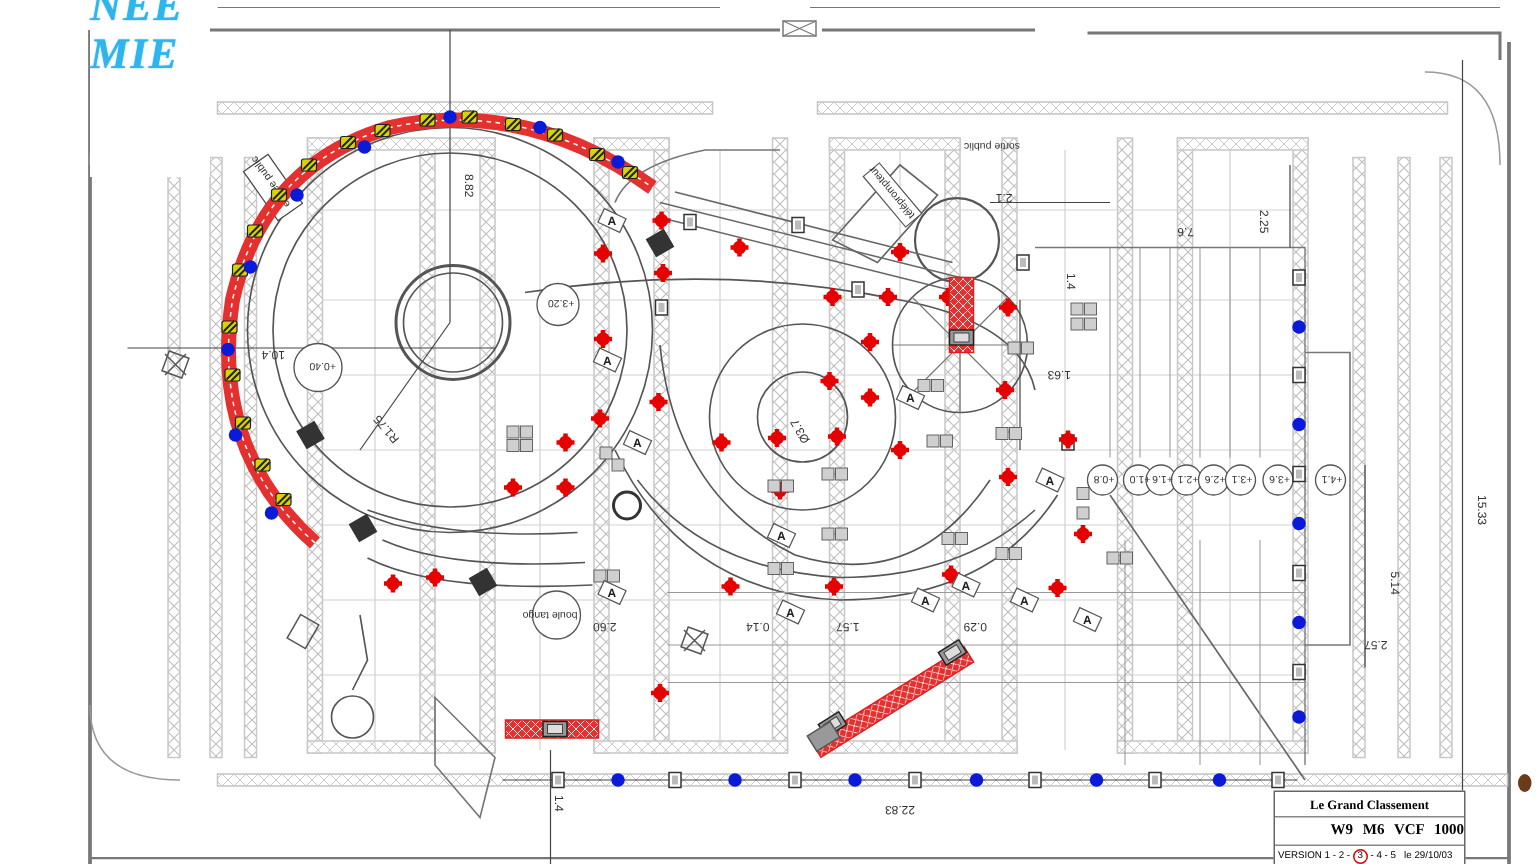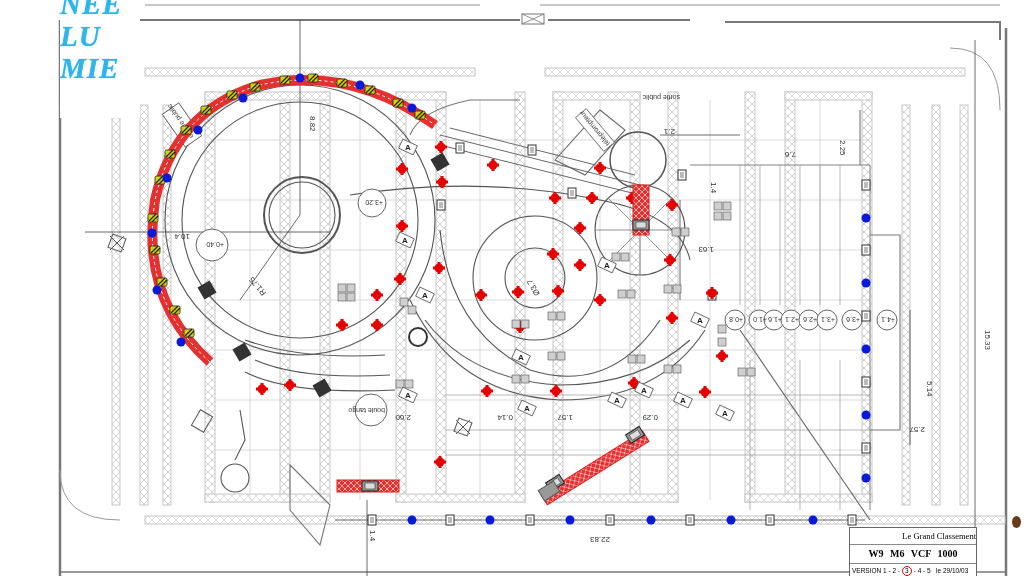--- a/index.html
+++ b/index.html
@@ -1,22 +1,22 @@
 <!DOCTYPE html>
 <html><head>
 <meta charset="utf-8">
 <style>
   html,body{margin:0;padding:0;background:#ffffff;}
   body{width:1024px;height:576px;overflow:hidden;position:relative;font-family:"Liberation Sans",sans-serif;}
   #plan{position:absolute;left:0;top:0;width:1024px;height:576px;}
   .brand{position:absolute;left:60px;top:-12px;width:80px;height:130px;background:#fff;z-index:2;}
   .brand div{font-family:"Liberation Serif",serif;font-style:italic;font-weight:bold;color:#2fb4ee;font-size:29px;line-height:32px;letter-spacing:1px;text-shadow:0 0 1px #2fb4ee;}
   .titleblock{position:absolute;left:849px;top:527px;width:126px;height:52px;background:#fff;border:1px solid #666;z-index:2;font-family:"Liberation Serif",serif;}
-  .tb-row1{height:16px;border-bottom:1px solid #888;text-align:right;font-weight:normal;font-size:8.5px;line-height:16px;}
-  .tb-row2{height:18px;border-bottom:1px solid #888;text-align:center;font-weight:bold;font-size:10px;line-height:18px;word-spacing:4px;}
+  .tb-row1{height:16px;border-bottom:1px solid #888;text-align:center;font-weight:bold;font-size:8.5px;line-height:16px;}
+  .tb-row2{height:18px;border-bottom:1px solid #888;text-align:right;font-weight:bold;font-size:10px;line-height:18px;word-spacing:4px;}
   .tb-row3{font-family:"Liberation Sans",sans-serif;font-size:6.5px;line-height:14px;padding-left:2px;white-space:nowrap;}
   .tb-row3 .sel{display:inline-block;border:1px solid #d00;border-radius:50%;width:8px;height:8px;line-height:8px;text-align:center;color:#000;}
   .dim{font-family:"Liberation Sans",sans-serif;font-size:8px;fill:#333;}
   .circle-label{font-family:"Liberation Sans",sans-serif;font-size:7px;fill:#333;}
   .dark-blob{position:absolute;left:1012px;top:516px;width:9px;height:12px;border-radius:50%;background:#6b3a1a;}
 </style>
 </head>
 <body>
 
 <svg id="plan" viewBox="0 0 1024 576" xmlns="http://www.w3.org/2000/svg">
@@ -410,21 +410,20 @@
     <path d="M110 236 L124 250 M124 236 L110 250"></path>
     <rect x="195" y="412" width="14" height="18" transform="rotate(30 202 421)"></rect>
     <rect x="456" y="420" width="14" height="14" transform="rotate(20 463 427)"></rect>
     <path d="M456 420 L470 434 M470 420 L456 434"></path>
     <rect x="540" y="485" width="18" height="12" fill="#999" transform="rotate(-32 549 491)"></rect>
   </g>
 </svg>
 
 <div class="brand">
   <div>NEE</div>
-  <div>LU</div>
   <div>MIE</div>
 </div>
 
 <div class="titleblock">
   <div class="tb-row1">Le Grand Classement</div>
   <div class="tb-row2">W9  M6   VCF  1000</div>
   <div class="tb-row3">
     <span>VERSION 1 - 2 -</span>
     <span class="sel">3</span>
     <span>- 4 - 5</span>

